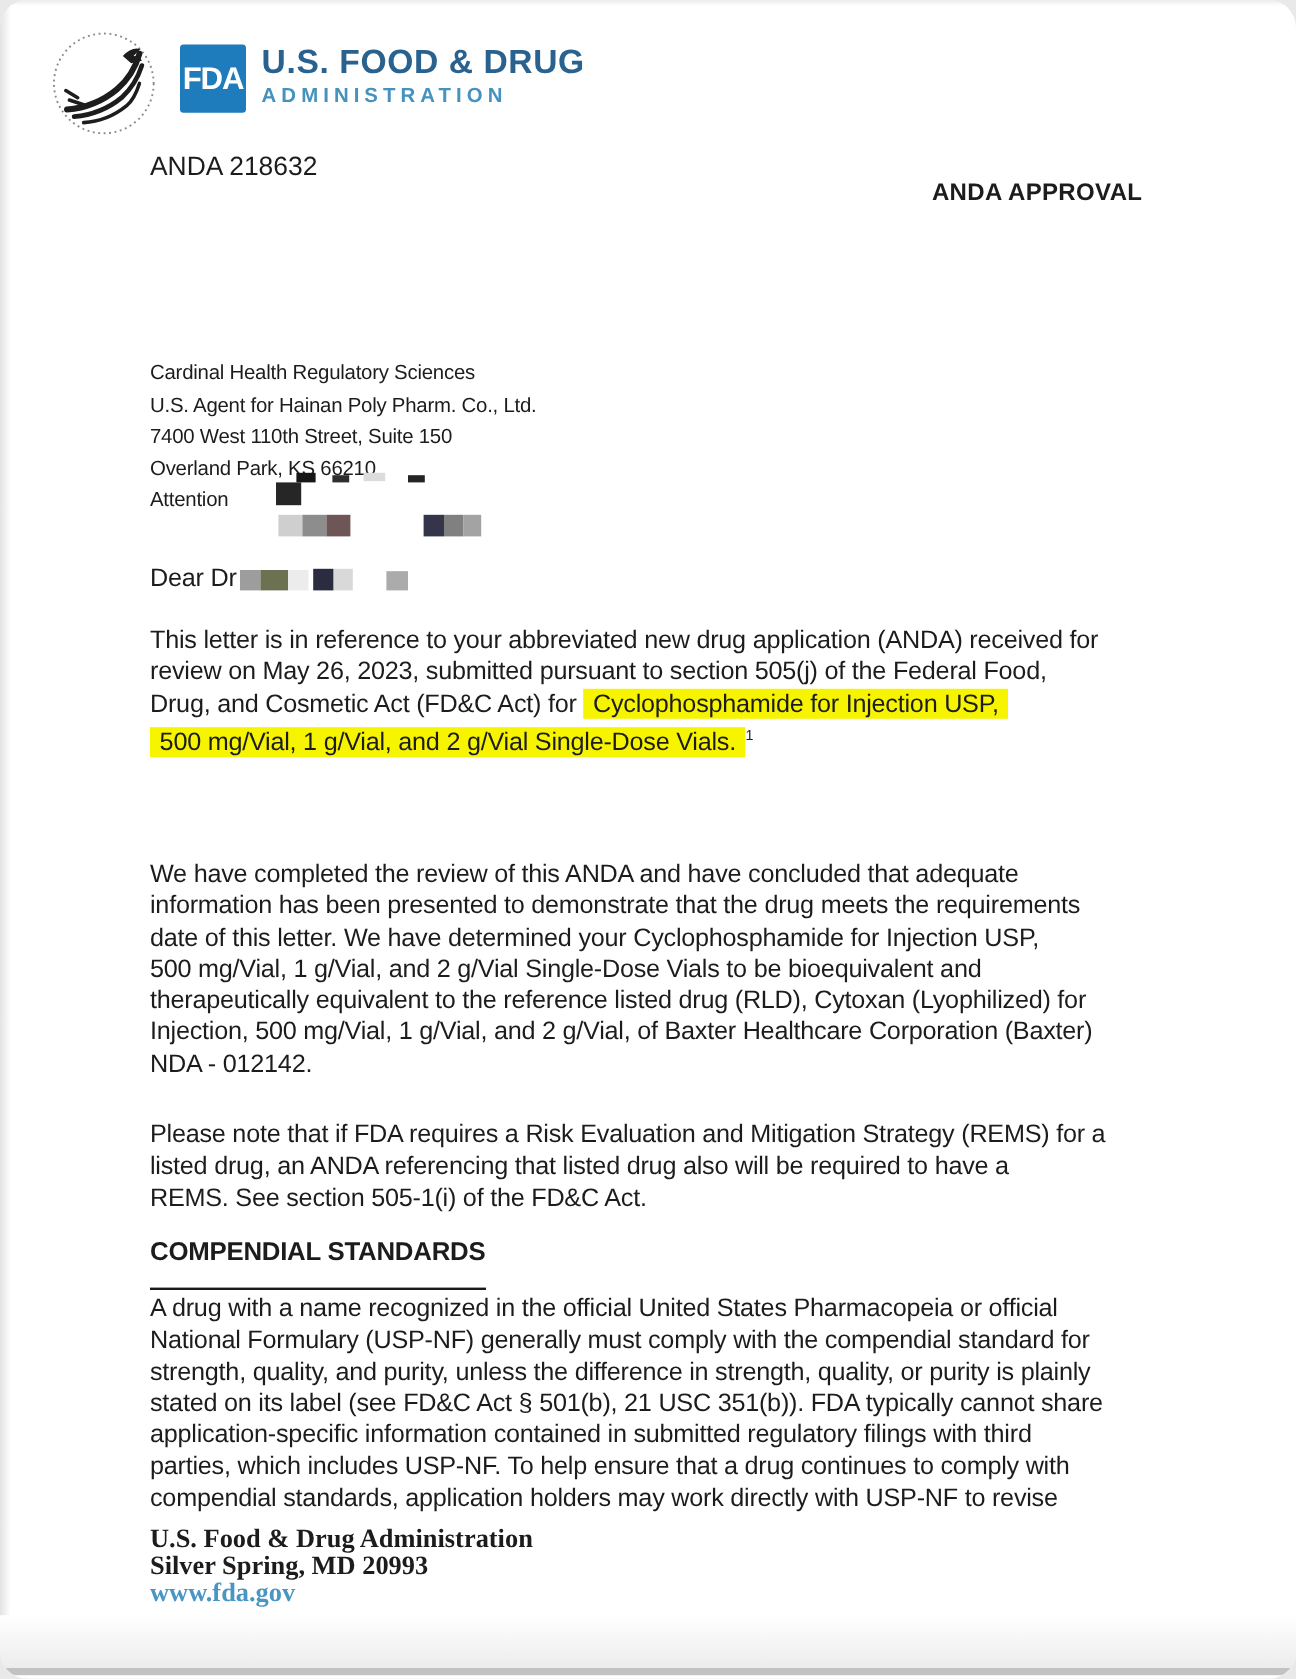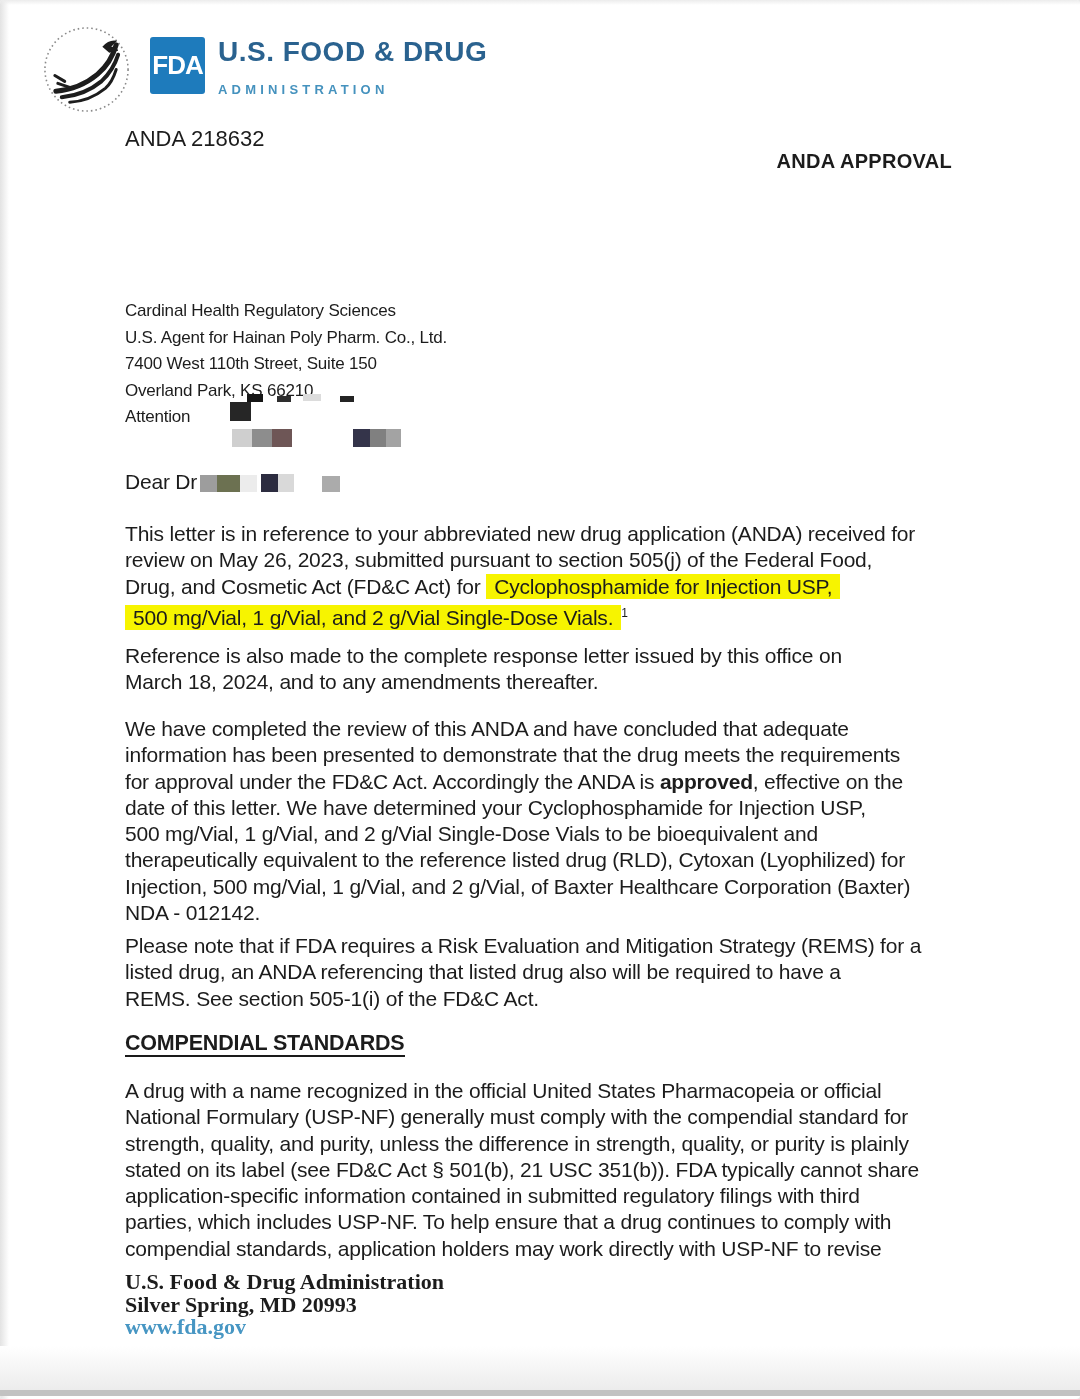--- a/index.html
+++ b/index.html
@@ -1,61 +1,61 @@
 <!DOCTYPE html>
 <html style="--fda_blue: #1e7bbc; --fda_dark_blue: #2a628f; --fda_light_blue: #4592be; --highlight: #f7f400; --link: #4796c3;"><head>
 <meta charset="utf-8">
 <style>
   html,body{margin:0;padding:0;background:#e9e9e9;}
   .page{
     position:relative;
     width:1080px;height:1399px;
     background:#ffffff;
     overflow:hidden;
-    border-radius:4px;
+    border-radius:23px;
     font-family:"Liberation Sans", sans-serif;
     color:#1c1c1c;
   }
   .edge-left{position:absolute;left:0;top:0;bottom:0;width:9px;
     background:linear-gradient(to right,#e3e3e3,rgba(255,255,255,0));}
   .edge-top{position:absolute;left:0;top:0;right:0;height:5px;
     background:linear-gradient(to bottom,#ececec,rgba(255,255,255,0));}
   .bottom-shade{position:absolute;left:0;right:0;top:1346px;height:46px;
     background:linear-gradient(to bottom,#ffffff,#ebebeb);}
   .bottom-edge{position:absolute;left:0;right:0;top:1390px;height:6px;background:#c2c2c2;}
 
   
   .header{position:absolute;top:24px;left:40px;display:flex;align-items:flex-start;gap:16px;}
   .hhs-eagle{width:94px;height:94px;}
   .fda-lockup{display:flex;gap:13px;margin-top:13px;}
   .fda-box{width:55px;height:57px;background:var(--fda_blue,#1e7bbc);color:#ffffff;
     font-weight:bold;font-size:26px;letter-spacing:-1px;display:flex;align-items:center;
     justify-content:center;border-radius:3px;}
   .fda-l1{font-size:28px;font-weight:800;color:var(--fda_dark_blue,#2a628f);letter-spacing:0.5px;line-height:1.05;}
-  .fda-l2{font-size:13px;font-weight:700;color:var(--fda_light_blue,#4592be);letter-spacing:4.2px;margin-top:16px;}
+  .fda-l2{font-size:17px;font-weight:700;color:var(--fda_light_blue,#4592be);letter-spacing:4.2px;margin-top:4px;}
 
   .anda-number{position:absolute;top:126px;left:125px;font-size:22px;}
   .approval-label{position:absolute;top:150px;right:128px;font-size:20px;font-weight:bold;letter-spacing:0.3px;}
 
   
   .recipient{position:absolute;top:298px;left:125px;font-size:17px;line-height:26.5px;letter-spacing:-0.2px;}
   .addr-line{white-space:nowrap;}
   .attention-line{white-space:nowrap;}
 
   .salutation{position:absolute;top:470px;left:125px;font-size:21px;letter-spacing:-0.2px;}
 
   .para{position:absolute;left:125px;font-size:21px;line-height:26.3px;letter-spacing:-0.2px;}
   .para .line{white-space:nowrap;}
   .p0{top:521px;} .p1{top:643px;} .p2{top:716px;} .p3{top:933px;} .p4{top:1078px;}
   .hl{background:var(--highlight,#f7f400);padding:1px 8px;}
   .b{font-weight:bold;}
   sup{font-size:12px;}
 
   .section-heading{position:absolute;top:1031px;left:125px;font-size:21.5px;font-weight:bold;letter-spacing:-0.2px;}
-  .section-heading span{border-bottom:2.5px solid #1a1a1a;padding-bottom:0;}
+  .section-heading span{border-bottom:2.5px solid #1a1a1a;padding-bottom:18px;}
 
   .footer{position:absolute;top:1271px;left:125px;
     font-family:"Liberation Serif", serif;font-size:22px;font-weight:bold;line-height:22.5px;}
   .footer a{color:var(--link,#4796c3);text-decoration:none;font-weight:bold;margin-top:36px;}
 
   .redaction-layer div{position:absolute;}
 </style>
 </head>
 <body>
 
@@ -97,28 +97,23 @@
   </div>
 
   <div class="salutation">Dear Dr</div>
 
   <div class="para p0">
       <div class="line"><span>This letter is in reference to your abbreviated new drug application (ANDA) received for</span></div>
       <div class="line"><span>review on May 26, 2023, submitted pursuant to section 505(j) of the Federal Food,</span></div>
       <div class="line"><span>Drug, and Cosmetic Act (FD&amp;C Act) for </span><span class="hl">Cyclophosphamide for Injection USP,</span></div>
       <div class="line"><span class="hl">500 mg/Vial, 1 g/Vial, and 2 g/Vial Single-Dose Vials.</span><sup>1</sup></div>
     </div>
-  <div class="para p1">
-      <div class="line"><span>Reference is also made to the complete response letter issued by this office on</span></div>
-      <div class="line"><span>March 18, 2024, and to any amendments thereafter.</span></div>
-    </div>
   <div class="para p2">
       <div class="line"><span>We have completed the review of this ANDA and have concluded that adequate</span></div>
       <div class="line"><span>information has been presented to demonstrate that the drug meets the requirements</span></div>
-      <div class="line"><span>for approval under the FD&amp;C Act. Accordingly the ANDA is </span><span class="b">approved</span><span>, effective on the</span></div>
       <div class="line"><span>date of this letter. We have determined your Cyclophosphamide for Injection USP,</span></div>
       <div class="line"><span>500 mg/Vial, 1 g/Vial, and 2 g/Vial Single-Dose Vials to be bioequivalent and</span></div>
       <div class="line"><span>therapeutically equivalent to the reference listed drug (RLD), Cytoxan (Lyophilized) for</span></div>
       <div class="line"><span>Injection, 500 mg/Vial, 1 g/Vial, and 2 g/Vial, of Baxter Healthcare Corporation (Baxter)</span></div>
       <div class="line"><span>NDA - 012142.</span></div>
     </div>
   <div class="para p3">
       <div class="line"><span>Please note that if FDA requires a Risk Evaluation and Mitigation Strategy (REMS) for a</span></div>
       <div class="line"><span>listed drug, an ANDA referencing that listed drug also will be required to have a</span></div>
       <div class="line"><span>REMS. See section 505-1(i) of the FD&amp;C Act.</span></div>

